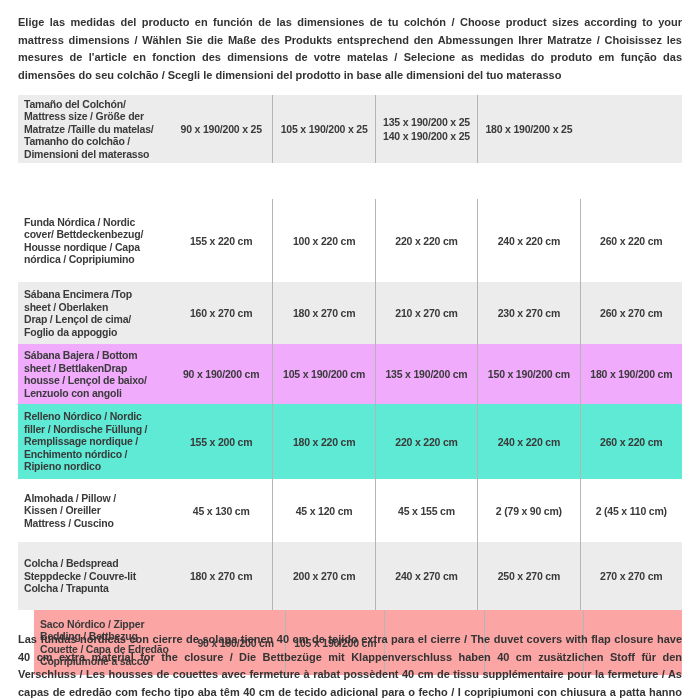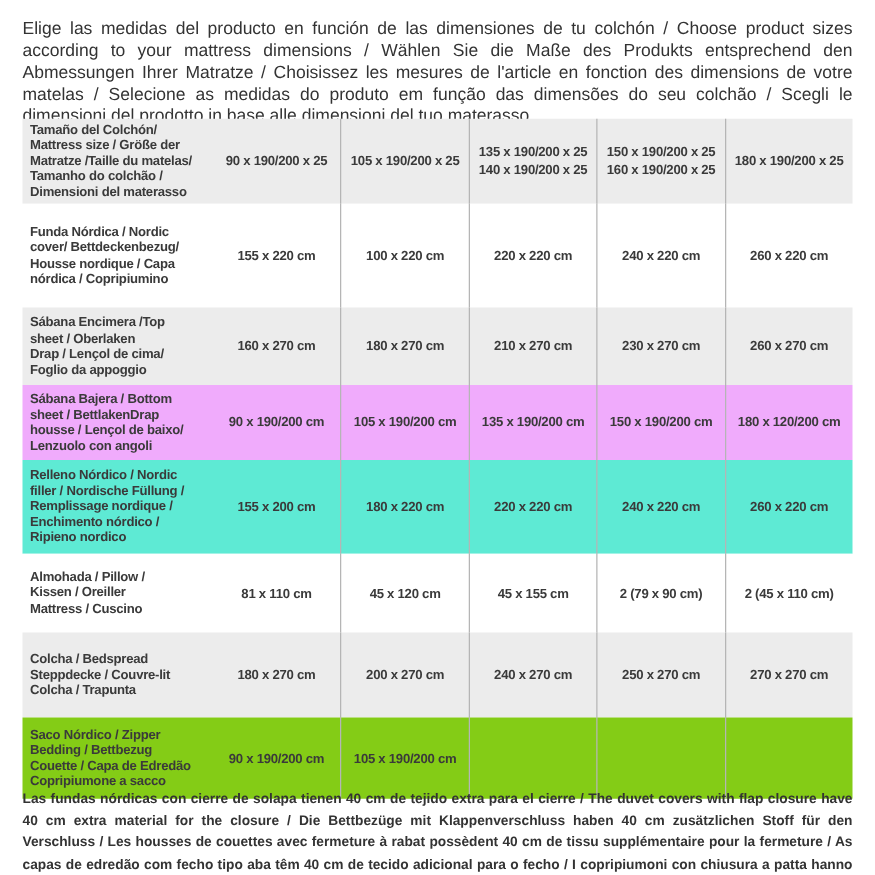--- a/index.html
+++ b/index.html
@@ -6,43 +6,43 @@
   .page{
     position:relative;
     width:700px;height:700px;
     background:#ffffff;
     font-family:"Liberation Sans", sans-serif;
     color:#383838;
     overflow:hidden;
   }
   .intro{
     position:absolute;left:18px;right:18px;top:14px;
-    font-size:14px;font-weight:normal;line-height:17.5px;
+    font-size:11px;font-weight:bold;line-height:17.5px;
     text-align:justify;color:#333333;
   }
   .outro{
     position:absolute;left:18px;right:18px;top:631px;
     font-size:11px;font-weight:bold;line-height:17.5px;
     text-align:justify;color:#333333;
   }
   .table{
     position:absolute;left:18px;right:18px;top:95px;
   }
   .row{
     display:grid;
     grid-template-columns:152px 1fr 1fr 1fr 1fr 1fr;
   }
   .r0{height:68px;background:#ececec;}
-  .r1{height:83px;background:#ffffff;}
+  .r1{height:83px;background:#ffffff;margin-top:36px;}
   .r2{height:62px;background:#ececec;}
   .r3{height:60px;background:#f0abfc;}
   .r4{height:75px;background:#5eead4;}
   .r5{height:63px;background:#ffffff;}
   .r6{height:68px;background:#ececec;}
-  .r7{height:65px;background:#84cc16;}
+  .r7{height:65px;background:#fca5a5;margin-left:16px;}
   .cell{
     display:flex;flex-direction:column;justify-content:center;
     font-size:10.5px;font-weight:bold;letter-spacing:-0.2px;
     color:#3a3a3a;
   }
   .row .cell:nth-child(n+3){border-left:1px solid #b5b5b5;}
   .label{
     align-items:flex-start;text-align:left;
     padding-left:6px;line-height:12.5px;
   }
@@ -71,24 +71,20 @@
         </div>
       <div class="cell val">
           <div>105 x 190/200 x 25</div>
           <div></div>
         </div>
       <div class="cell val">
           <div>135 x 190/200 x 25</div>
           <div>140 x 190/200 x 25</div>
         </div>
       <div class="cell val">
-          <div>150 x 190/200 x 25</div>
-          <div>160 x 190/200 x 25</div>
-        </div>
-      <div class="cell val">
           <div>180 x 190/200 x 25</div>
           <div></div>
         </div>
     </div>
 
     <div class="row r1">
       <div class="cell label">
         <div>Funda Nórdica / Nordic</div>
           <div>cover/ Bettdeckenbezug/</div>
           <div>Housse nordique / Capa</div>
@@ -151,21 +147,21 @@
       <div class="cell val">
           <div>105 x 190/200 cm</div>
         </div>
       <div class="cell val">
           <div>135 x 190/200 cm</div>
         </div>
       <div class="cell val">
           <div>150 x 190/200 cm</div>
         </div>
       <div class="cell val">
-          <div>180 x 120/200 cm</div>
+          <div>180 x 190/200 cm</div>
         </div>
     </div>
 
     <div class="row r4">
       <div class="cell label">
         <div>Relleno Nórdico / Nordic</div>
           <div>filler / Nordische Füllung /</div>
           <div>Remplissage nordique /</div>
           <div>Enchimento nórdico /</div>
           <div>Ripieno nordico</div>
@@ -189,21 +185,21 @@
 
     <div class="row r5">
       <div class="cell label">
         <div>Almohada / Pillow /</div>
           <div>Kissen / Oreiller</div>
           <div>Mattress / Cuscino</div>
           <div></div>
           <div></div>
       </div>
       <div class="cell val">
-          <div>81 x 110 cm</div>
+          <div>45 x 130 cm</div>
         </div>
       <div class="cell val">
           <div>45 x 120 cm</div>
         </div>
       <div class="cell val">
           <div>45 x 155 cm</div>
         </div>
       <div class="cell val">
           <div>2 (79 x 90 cm)</div>
         </div>

